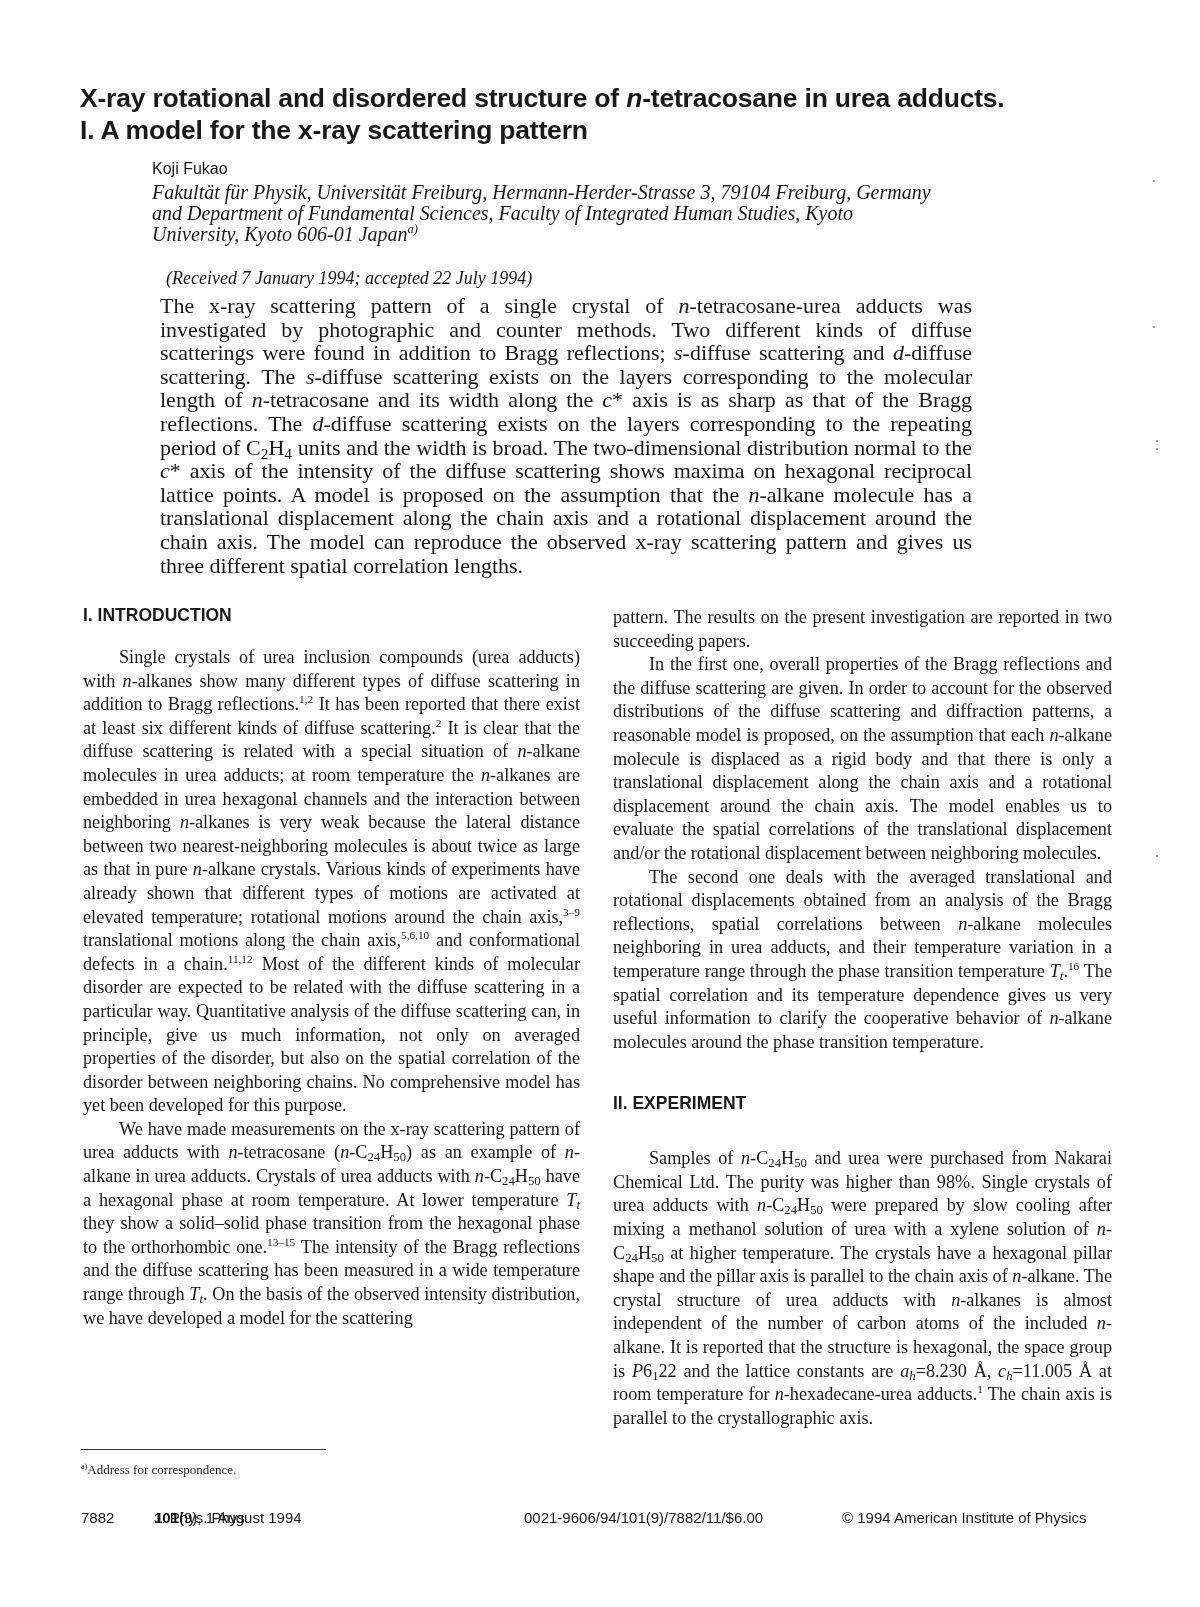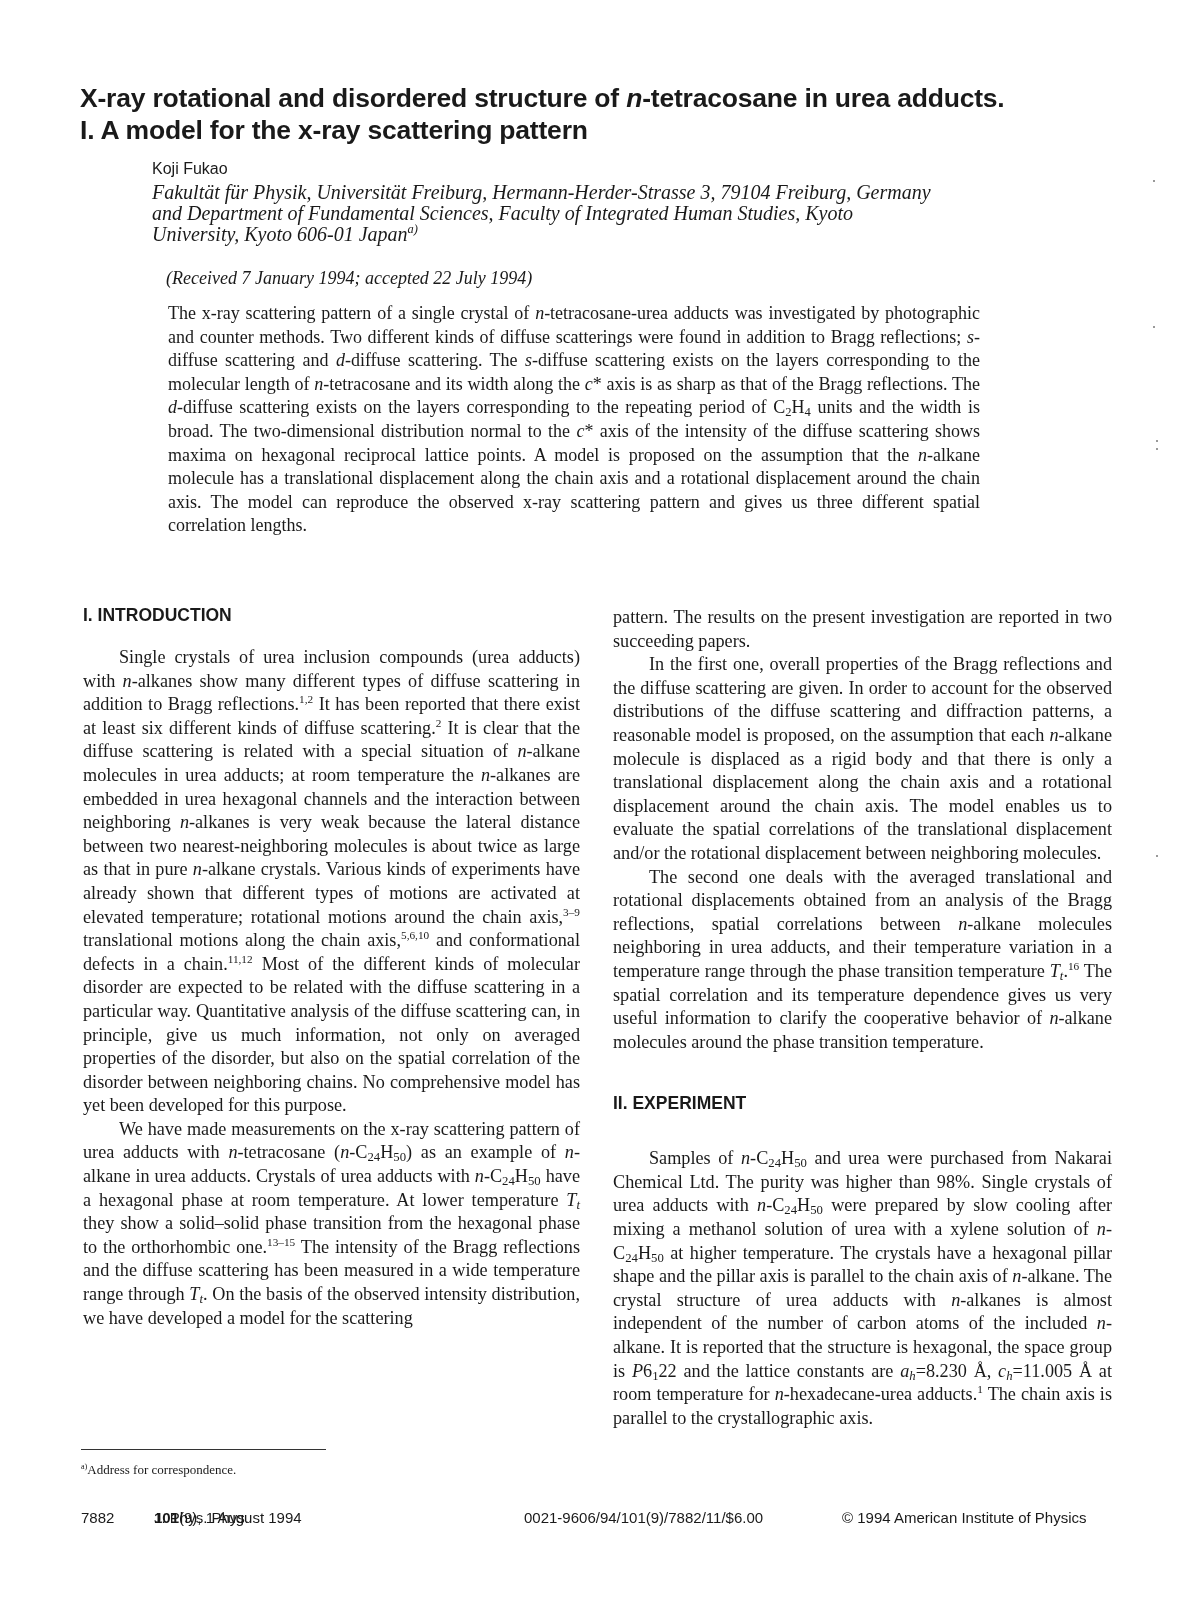--- a/index.html
+++ b/index.html
@@ -2,21 +2,21 @@
 <html><head>
 <meta charset="utf-8">
 <style>
   html, body { margin: 0; padding: 0; background: #ffffff; }
   body { width: 1200px; height: 1607px; position: relative; overflow: hidden; color: #1a1a1a; }
 
   #title { position: absolute; left: 80px; top: 82px; width: 1080px; font-family: "Liberation Sans", sans-serif; font-weight: bold; font-size: 26.5px; line-height: 32px; letter-spacing: -0.2px; margin: 0; }
   #author { position: absolute; left: 152px; top: 160px; font-family: "Liberation Sans", sans-serif; font-size: 16px; margin: 0; }
   #affil { position: absolute; left: 152px; top: 182px; width: 780px; font-family: "Liberation Serif", serif; font-style: italic; font-size: 20px; line-height: 21px; margin: 0; }
   #received { position: absolute; left: 150px; top: 252px; font-family: "Liberation Serif", serif; font-size: 18px; margin: 16px; font-style: italic; }
-  #abstract { position: absolute; left: 152px; top: 286px; width: 812px; font-family: "Liberation Serif", serif; font-size: 18px; line-height: 23.6px; text-align: justify; margin: 16px; }
+  #abstract { position: absolute; left: 152px; top: 286px; width: 812px; font-family: "Liberation Serif", serif; font-size: 22px; line-height: 23.6px; text-align: justify; margin: 8px; }
 
   .col { position: absolute; top: 604px; font-family: "Liberation Serif", serif; font-size: 18.2px; line-height: 23.6px; text-align: justify; }
   #col-left { left: 83px; width: 497px; }
   #col-right { left: 613px; width: 499px; top: 606px; }
   .col p { margin: 0; }
   .col p.ind { text-indent: 36px; }
   h2.sec { font-family: "Liberation Sans", sans-serif; font-weight: bold; font-size: 17.5px; margin: 0; line-height: 22px; }
   #col-left h2.sec { margin-bottom: 20px; }
   .gap-sec { height: 38px; }
   #col-right h2.exp { margin-bottom: 33px; }

